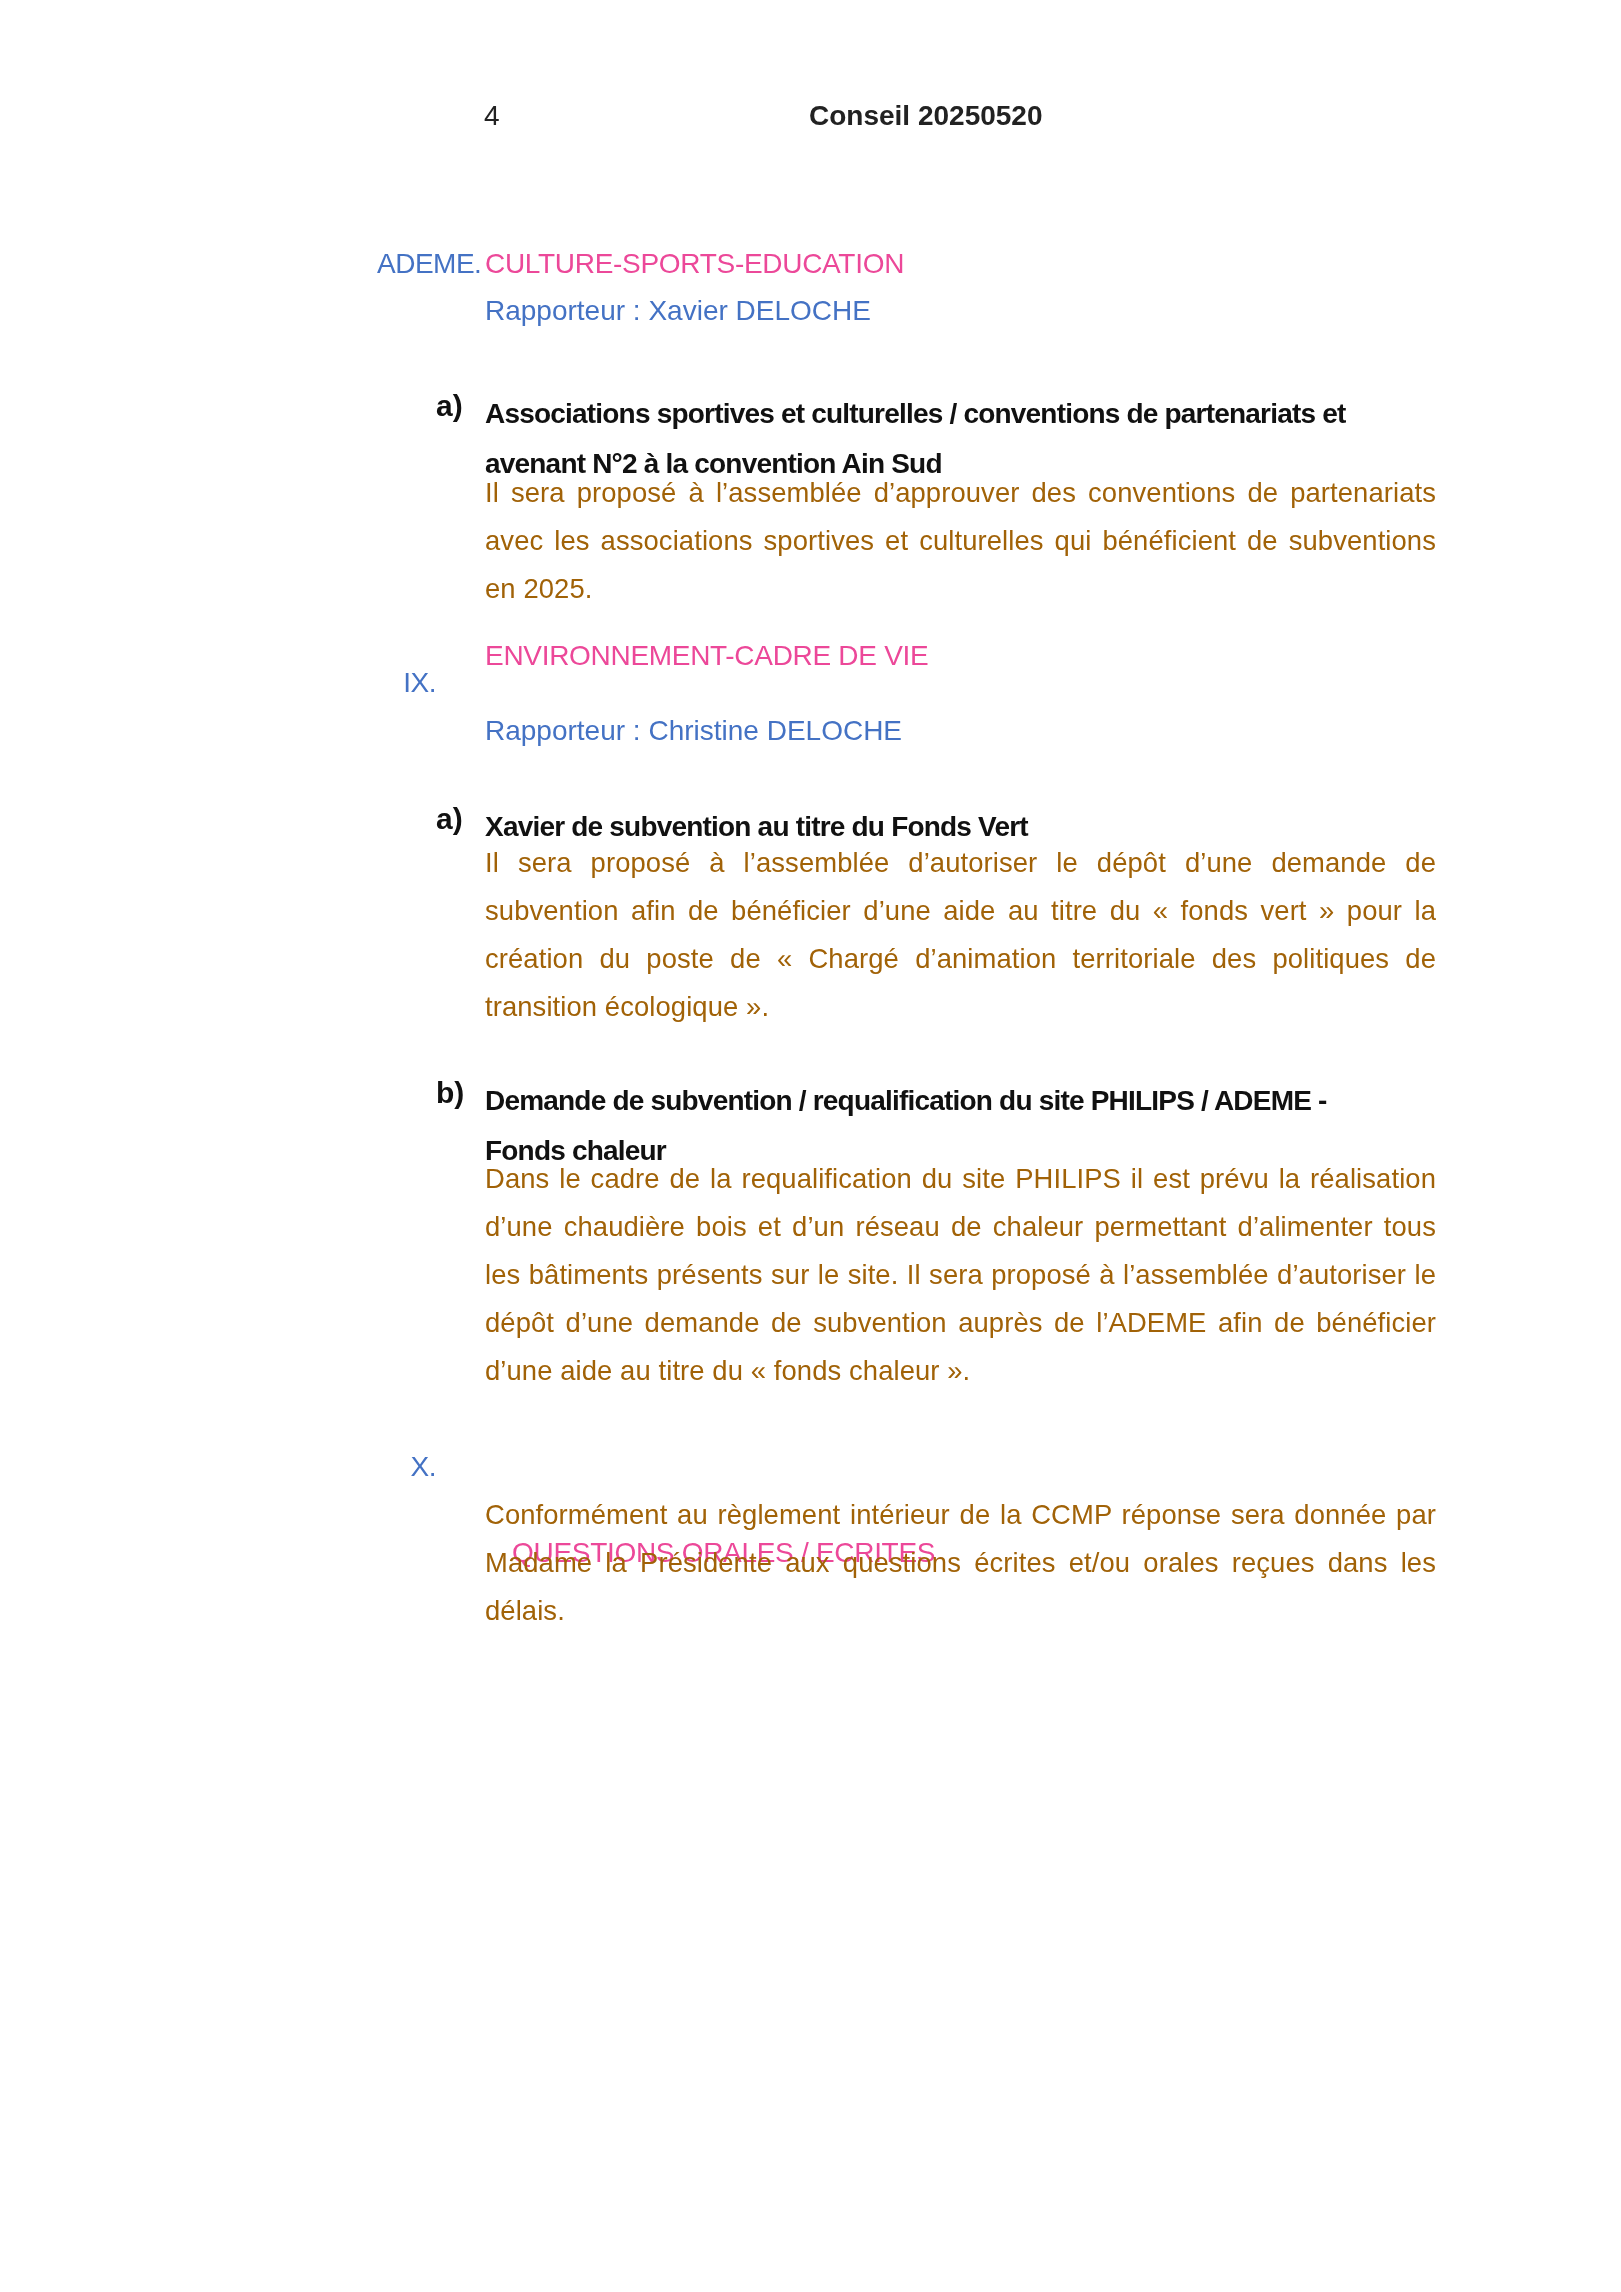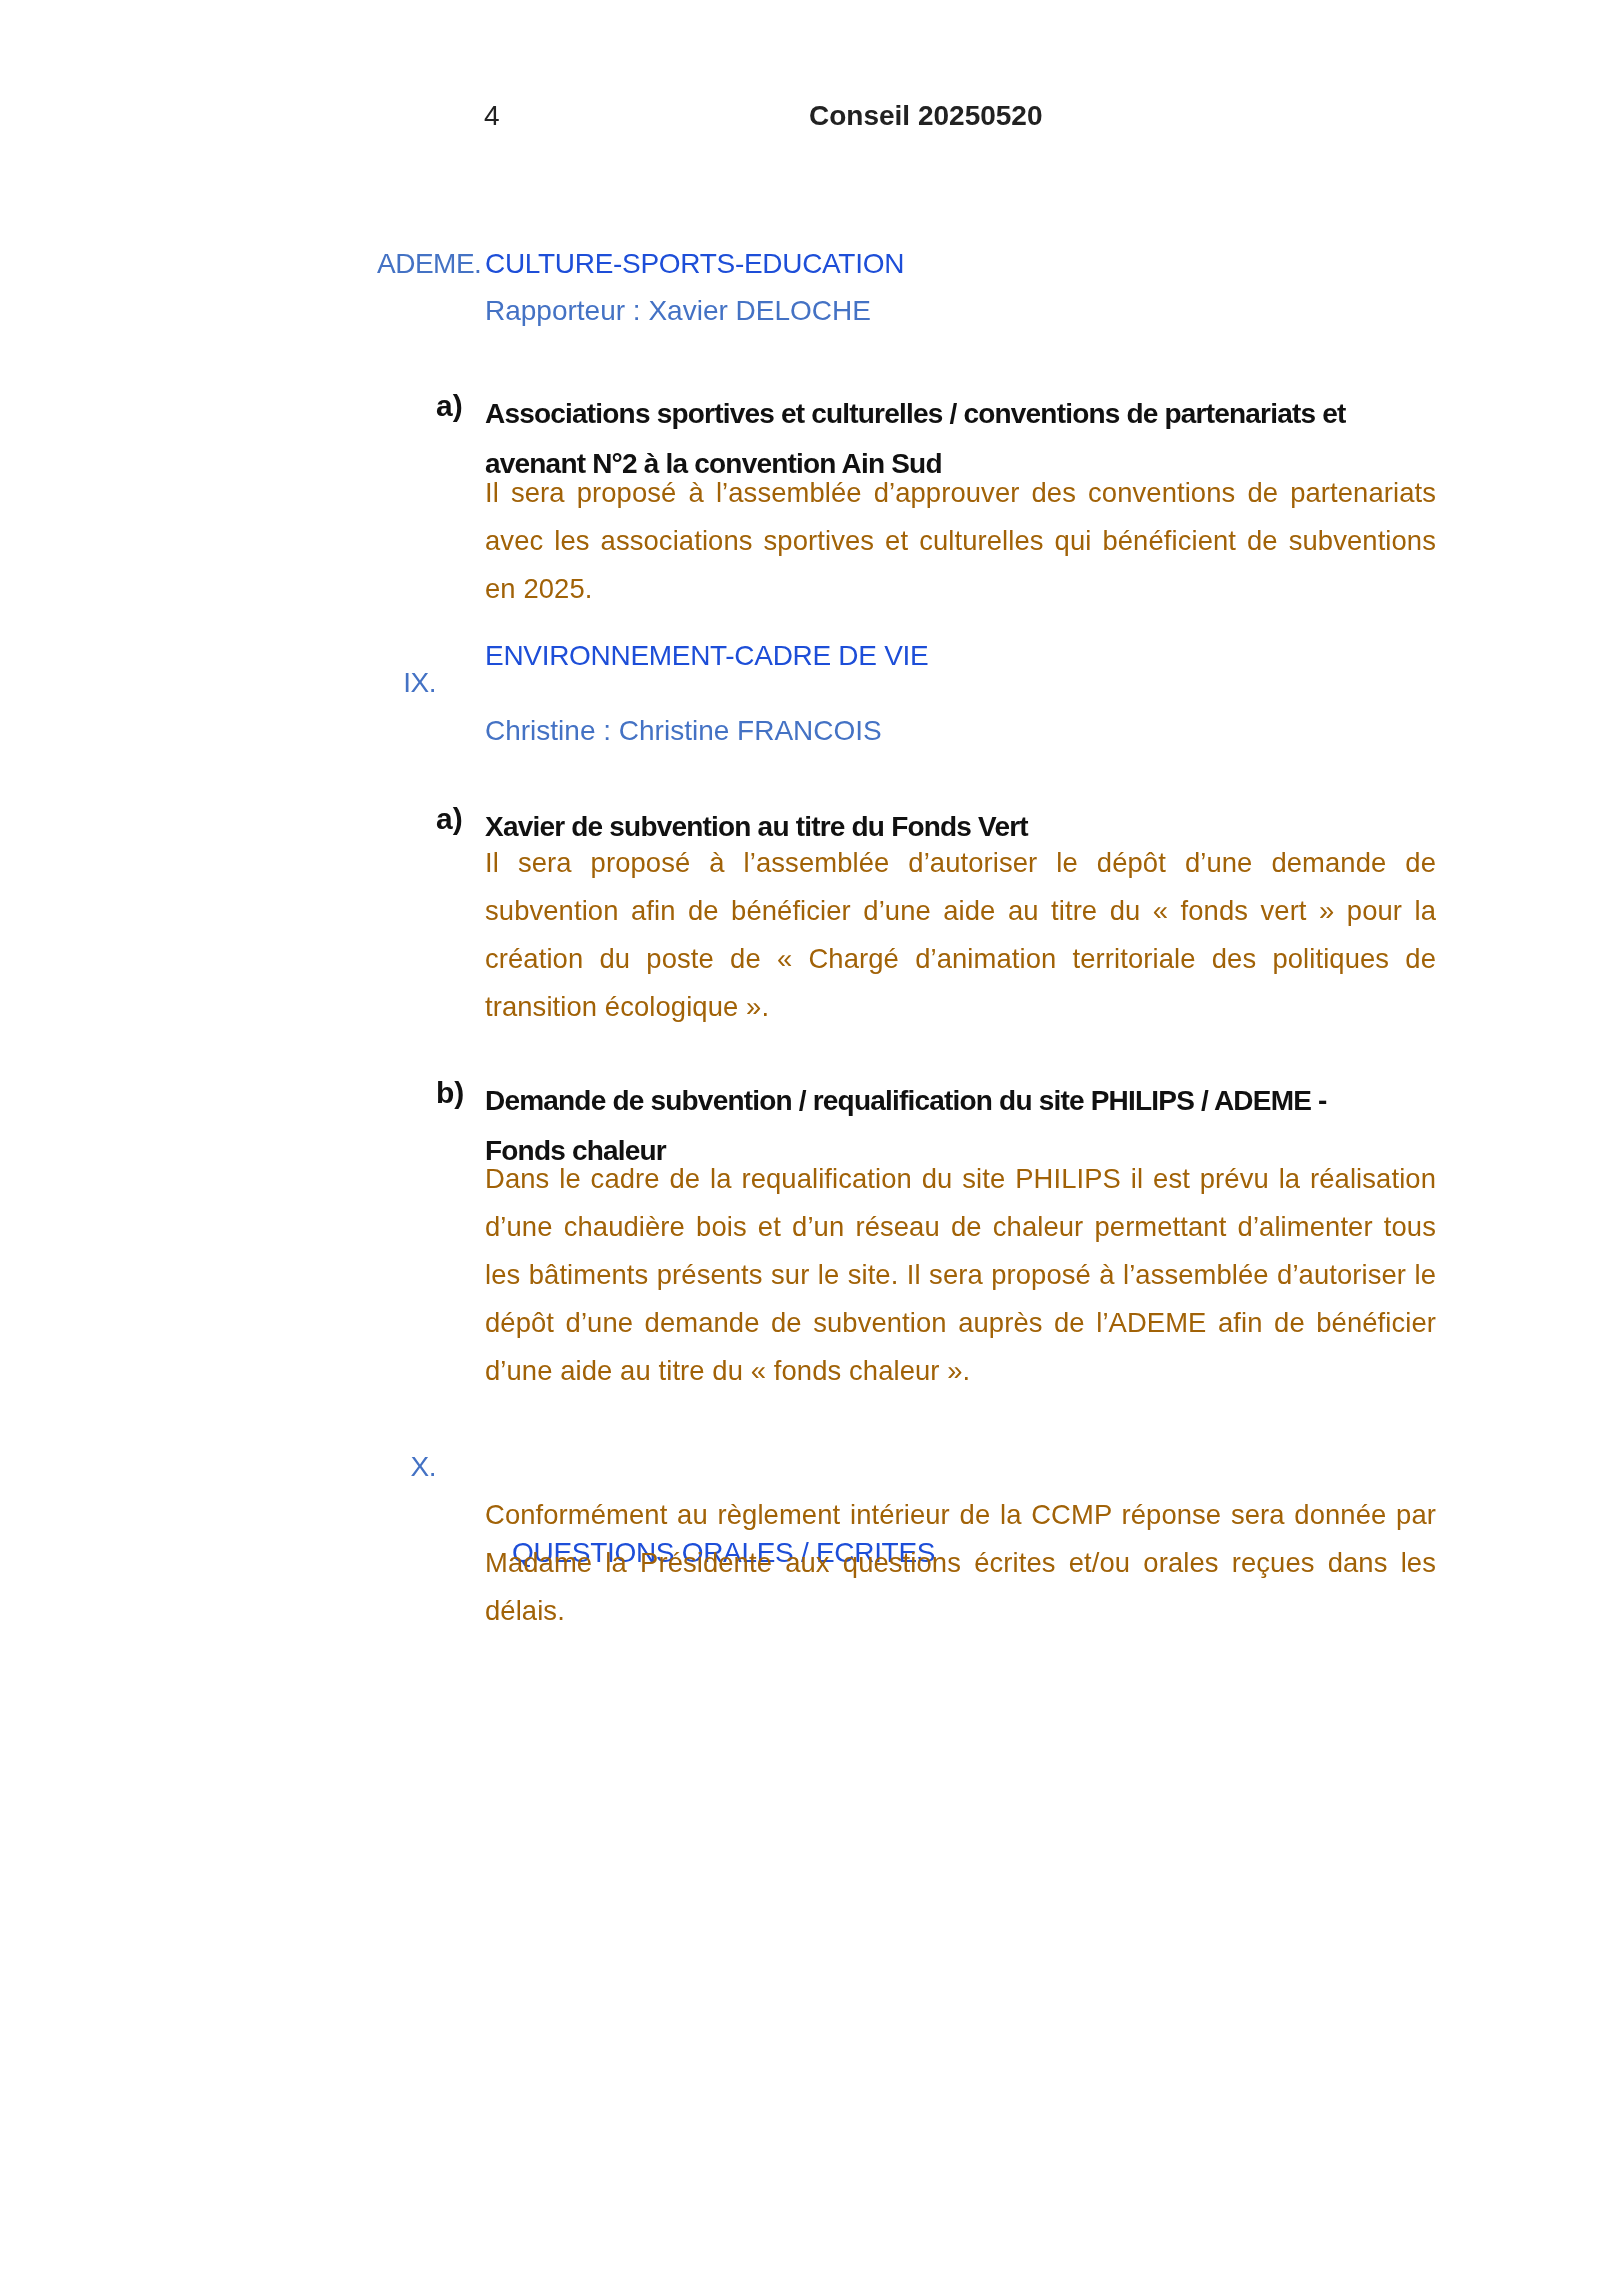--- a/index.html
+++ b/index.html
@@ -14,21 +14,21 @@
     .header-title {
       position: absolute; left: 809px; top: 100px;
       font-size: 28px; color: #222222; font-weight: bold;
     }
     .sec-num {
       position: absolute; width: 59px; text-align: right;
       font-size: 28px; color: #4472c4; letter-spacing: -0.5px;
     }
     .sec-title {
       position: absolute; left: 485px;
-      font-size: 28px; color: #1d4ed8; letter-spacing: -0.3px;
+      font-size: 28px; color: #ec4899; letter-spacing: -0.3px;
     }
     .rapporteur {
       position: absolute; left: 485px;
       font-size: 28px; color: #4472c4;
     }
     .item-letter {
       position: absolute; left: 436px;
       font-size: 30px; font-weight: bold; color: #111111;
     }
     .item-title {
@@ -56,21 +56,21 @@
   <div>
     <div class="item-letter" style="top:389px;">a)</div>
     <div class="item-title" style="top:389px;">Associations sportives et culturelles / conventions de partenariats et avenant N°2 à la convention Ain Sud</div>
     <div class="body-text" style="top:469px;">Il sera proposé à l’assemblée d’approuver des conventions de partenariats avec les associations sportives et culturelles qui bénéficient de subventions en 2025.</div>
   </div>
 </div>
 
 <div>
   <div class="sec-num" style="left:377px; top:667px;">IX.</div>
   <div class="sec-title" style="top:640px;">ENVIRONNEMENT-CADRE DE VIE</div>
-  <div class="rapporteur" style="top:715px;">Christine : Christine FRANCOIS</div>
+  <div class="rapporteur" style="top:715px;">Rapporteur : Christine DELOCHE</div>
 
   <div>
     <div class="item-letter" style="top:802px;">a)</div>
     <div class="item-title" style="top:802px;">Xavier de subvention au titre du Fonds Vert</div>
     <div class="body-text" style="top:839px;">Il sera proposé à l’assemblée d’autoriser le dépôt d’une demande de subvention afin de bénéficier d’une aide au titre du « fonds vert » pour la création du poste de « Chargé d’animation territoriale des politiques de transition écologique ».</div>
   </div>
 
   <div>
     <div class="item-letter" style="top:1076px;">b)</div>
     <div class="item-title" style="top:1076px; width:912px;">Demande de subvention / requalification du site PHILIPS / ADEME - Fonds chaleur</div>

